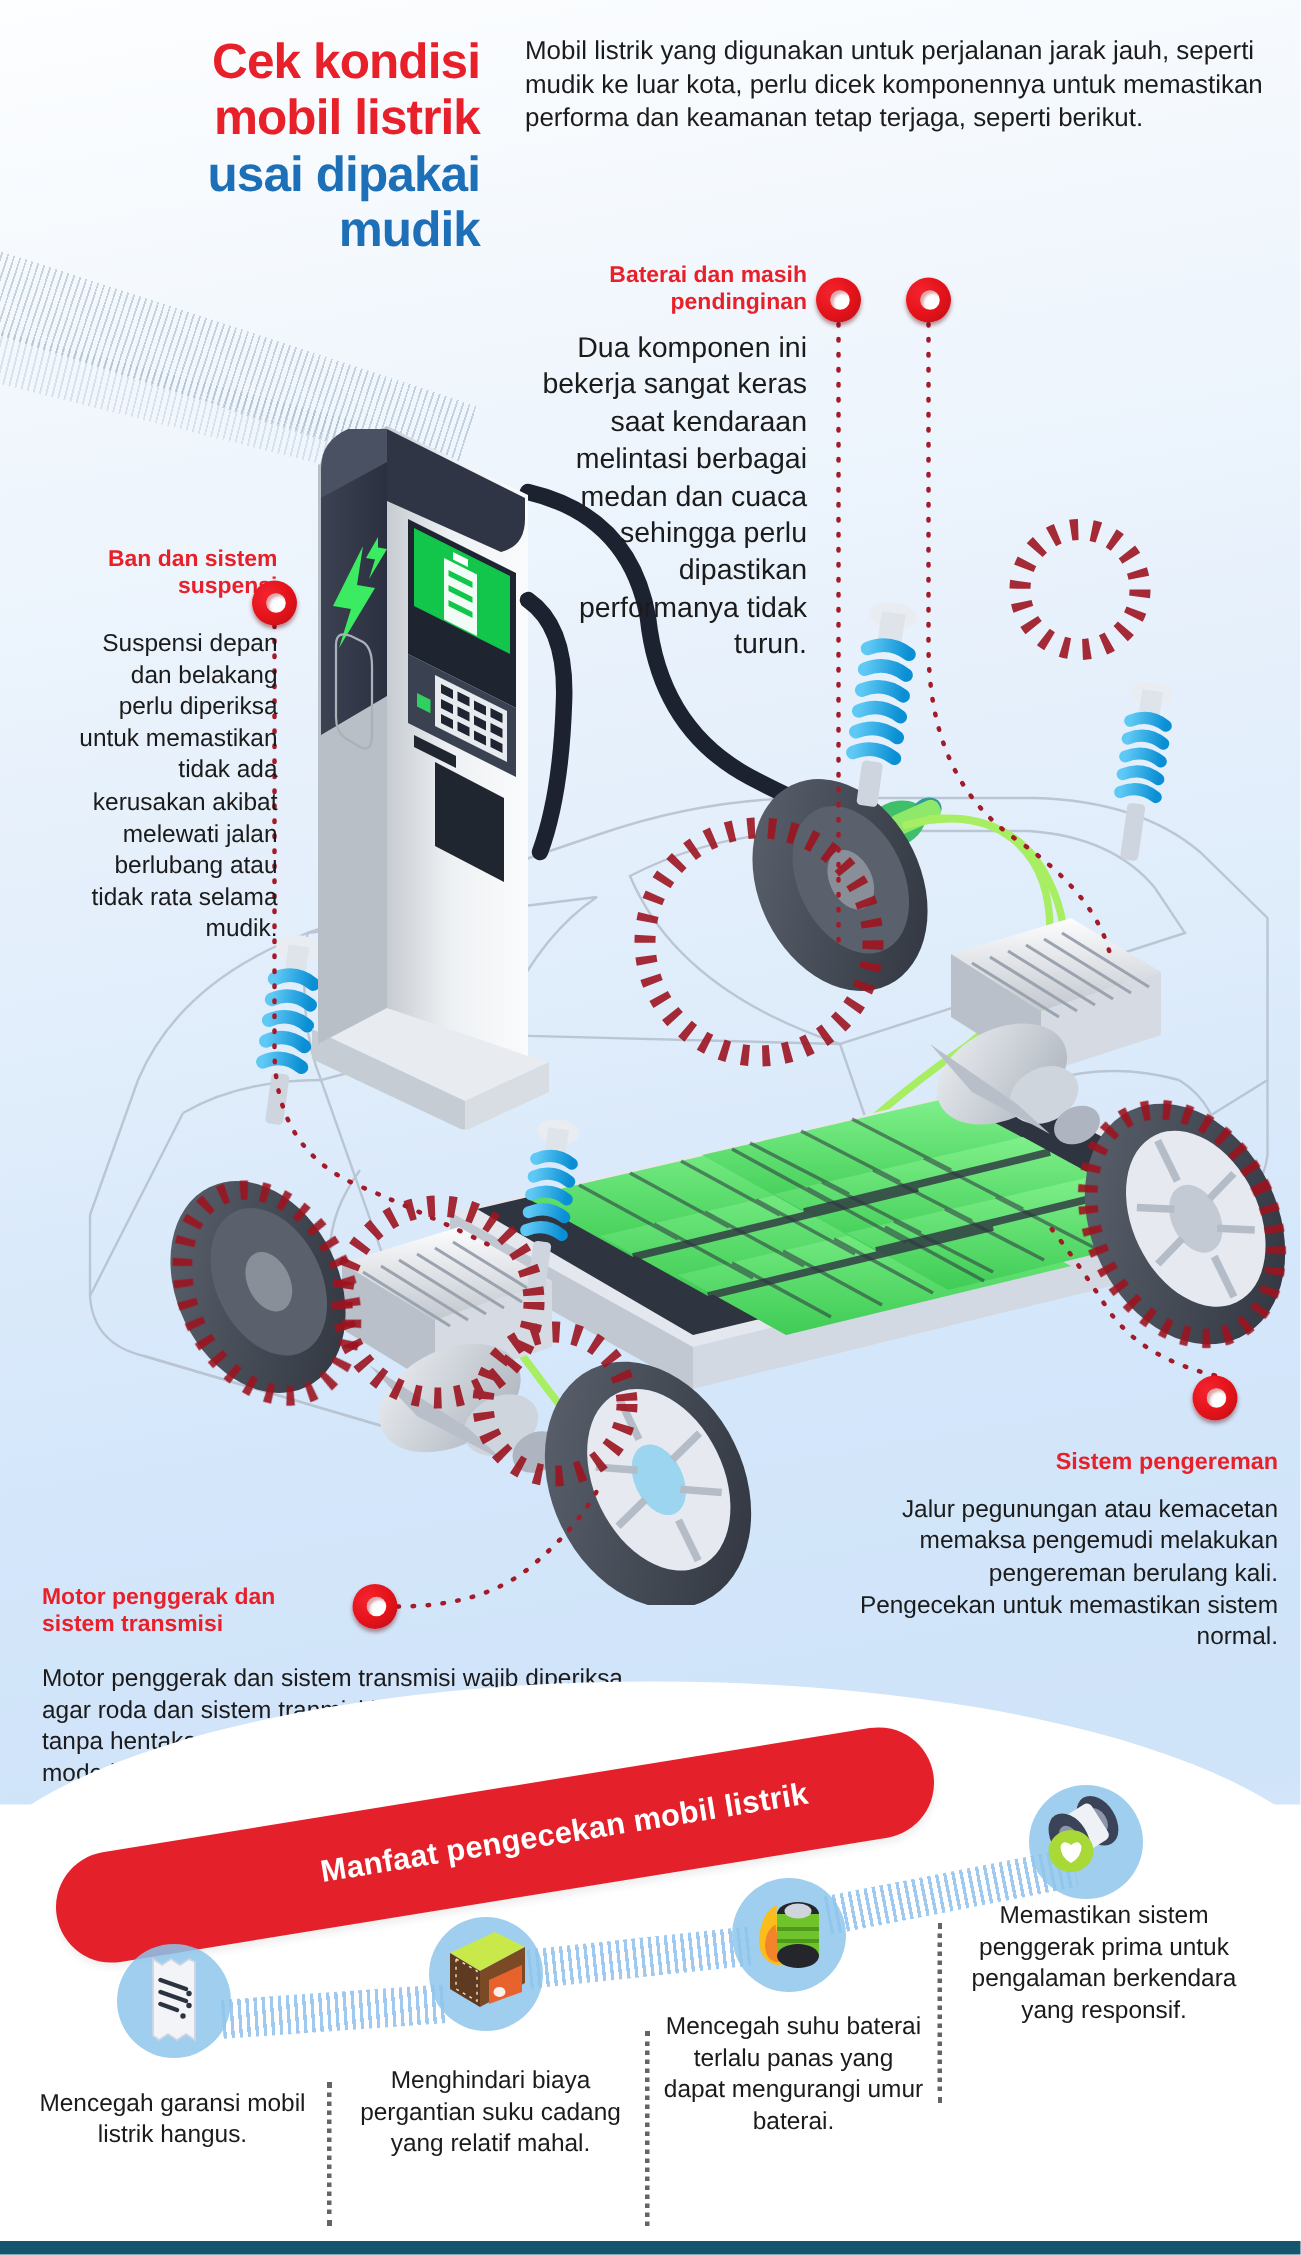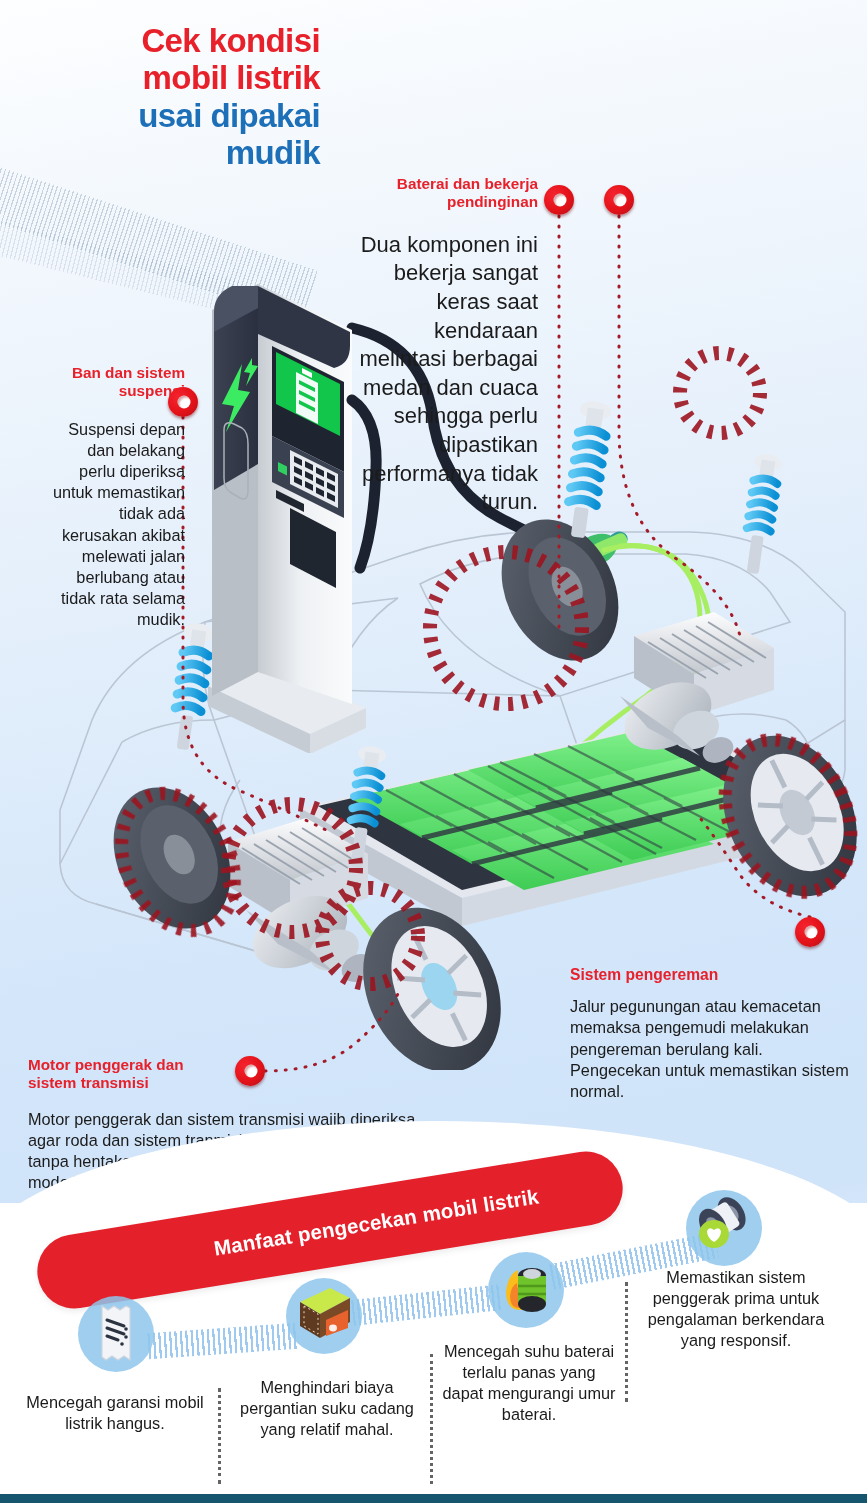--- a/index.html
+++ b/index.html
@@ -55,31 +55,31 @@
 
   
   .callout { position: absolute; }
   .callout .c-title {
     font-weight: 800; color: #e8202a; line-height: 1.17;
   }
   .callout .c-body { color: #1b1b1b; line-height: 1.3; }
 
   #c-baterai { left: 352px; top: 175px; width: 186px; text-align: right; }
   #c-baterai .c-title { font-size: 15.3px; }
-  #c-baterai .c-body { font-size: 22px; margin-top: 20px; }
+  #c-baterai .c-body { font-size: 19px; margin-top: 10px; }
 
   #c-kelistrikan { left: 651px; top: 175px; width: 200px; text-align: left; }
   #c-kelistrikan .c-title { font-size: 15.3px; }
   #c-kelistrikan .c-body { font-size: 16.3px; margin-top: 19px; }
 
   #c-ban { left: 25px; top: 364px; width: 136px; text-align: right; margin-left: 24px; }
   #c-ban .c-title { font-size: 15.3px; }
   #c-ban .c-body { font-size: 16.3px; margin-top: 19px; }
 
-  #c-pengereman { left: 570px; top: 966px; width: 282px; }
+  #c-pengereman { left: 570px; top: 966px; width: 282px; text-align: right; }
   #c-pengereman .c-title { font-size: 15.6px; }
   #c-pengereman .c-body { font-size: 16.3px; margin-top: 12px; }
 
   #c-motor { left: 28px; top: 1040px; width: 420px; text-align: left; }
   #c-motor .c-title { font-size: 15.3px; width: 205px; margin-top: 16px; }
   #c-motor .c-body { font-size: 16.3px; margin-top: 17px; }
 
   
   .marker { position: absolute; width: 30px; height: 30px; }
   .marker .ring {
@@ -530,23 +530,24 @@
     </g>
   </svg>
 
   <div id="headline">
     <span class="l-red">Cek kondisi</span>
     <span class="l-red">mobil listrik</span>
     <span class="l-blue">usai dipakai</span>
     <span class="l-blue">mudik</span>
   </div>
 
+  <p id="intro">Mobil listrik yang digunakan untuk perjalanan jarak jauh, seperti mudik ke luar kota, perlu dicek komponennya untuk memastikan performa dan keamanan tetap terjaga, seperti berikut.</p>
 
   <div class="callout" id="c-baterai">
-    <div class="c-title">Baterai dan bekerja pendinginan</div>
+    <div class="c-title">Baterai dan masih pendinginan</div>
     <div class="c-body">Dua komponen ini bekerja sangat keras saat kendaraan melintasi berbagai medan dan cuaca sehingga perlu dipastikan performanya tidak turun.</div>
   </div>
 
 
   <div class="callout" id="c-ban">
     <div class="c-title">Ban dan sistem suspensi</div>
     <div class="c-body">Suspensi depan dan belakang perlu diperiksa untuk memastikan tidak ada kerusakan akibat melewati jalan berlubang atau tidak rata selama mudik.</div>
   </div>
 
   <div class="callout" id="c-pengereman">

